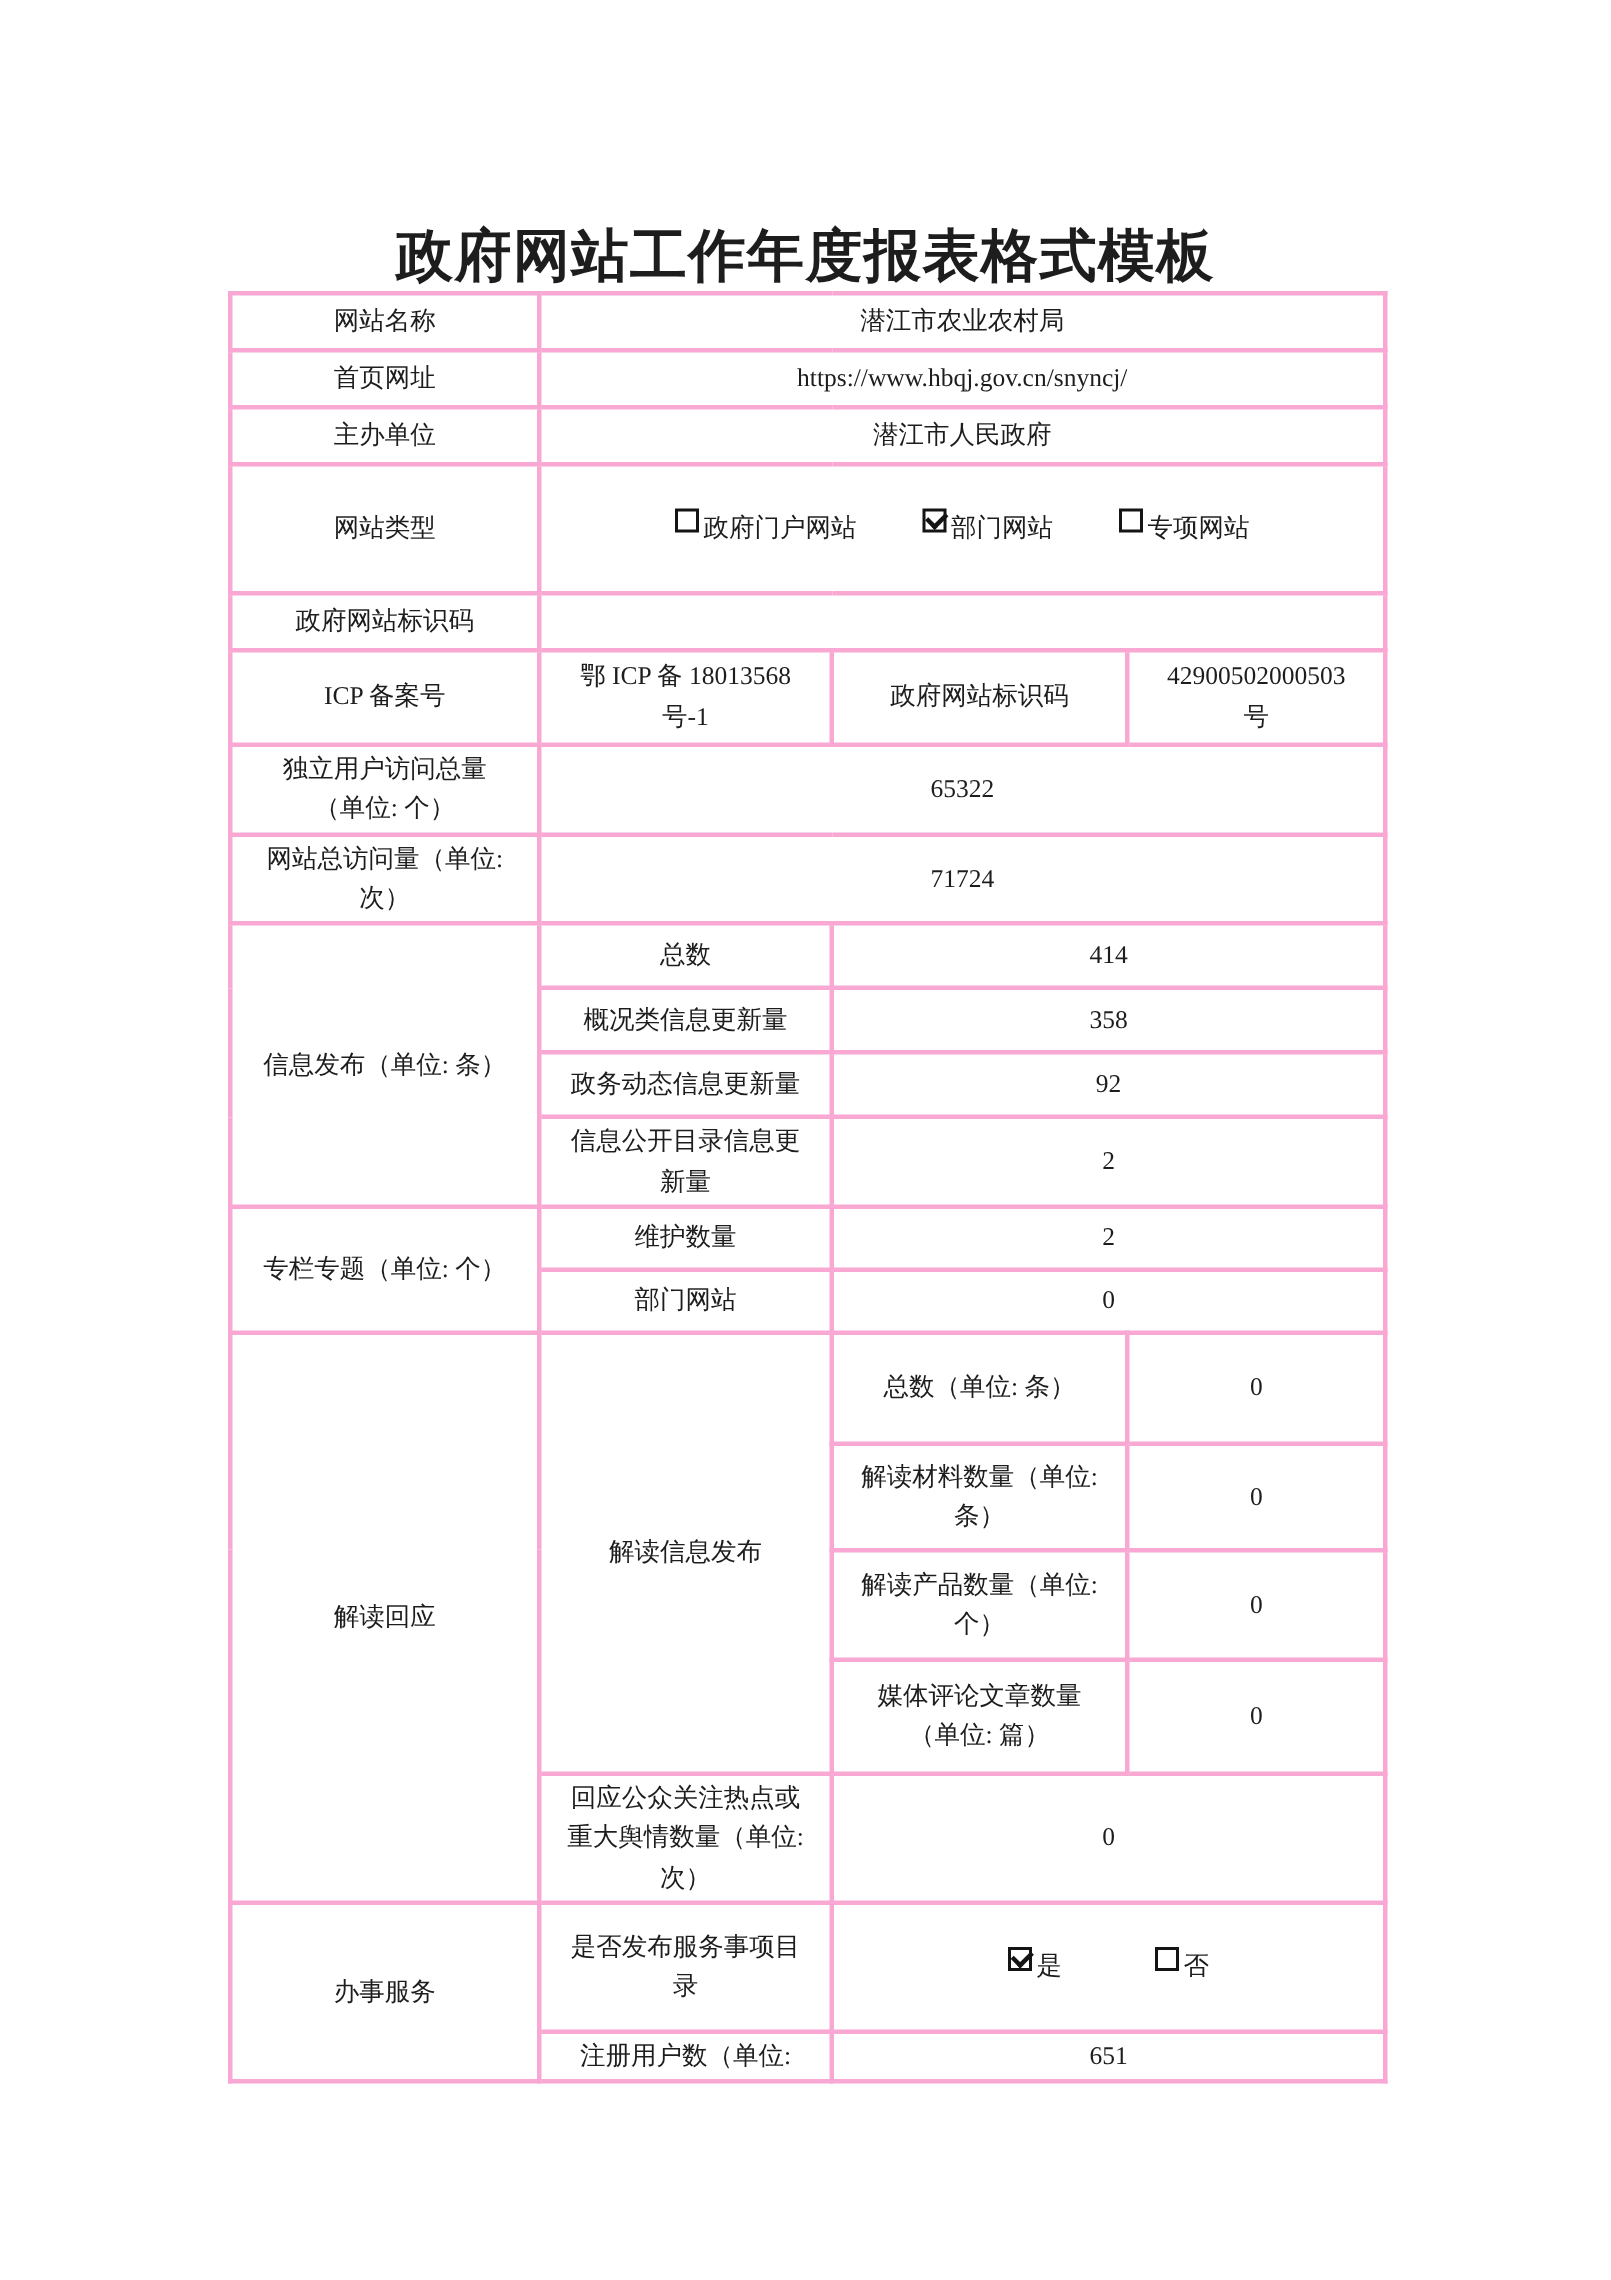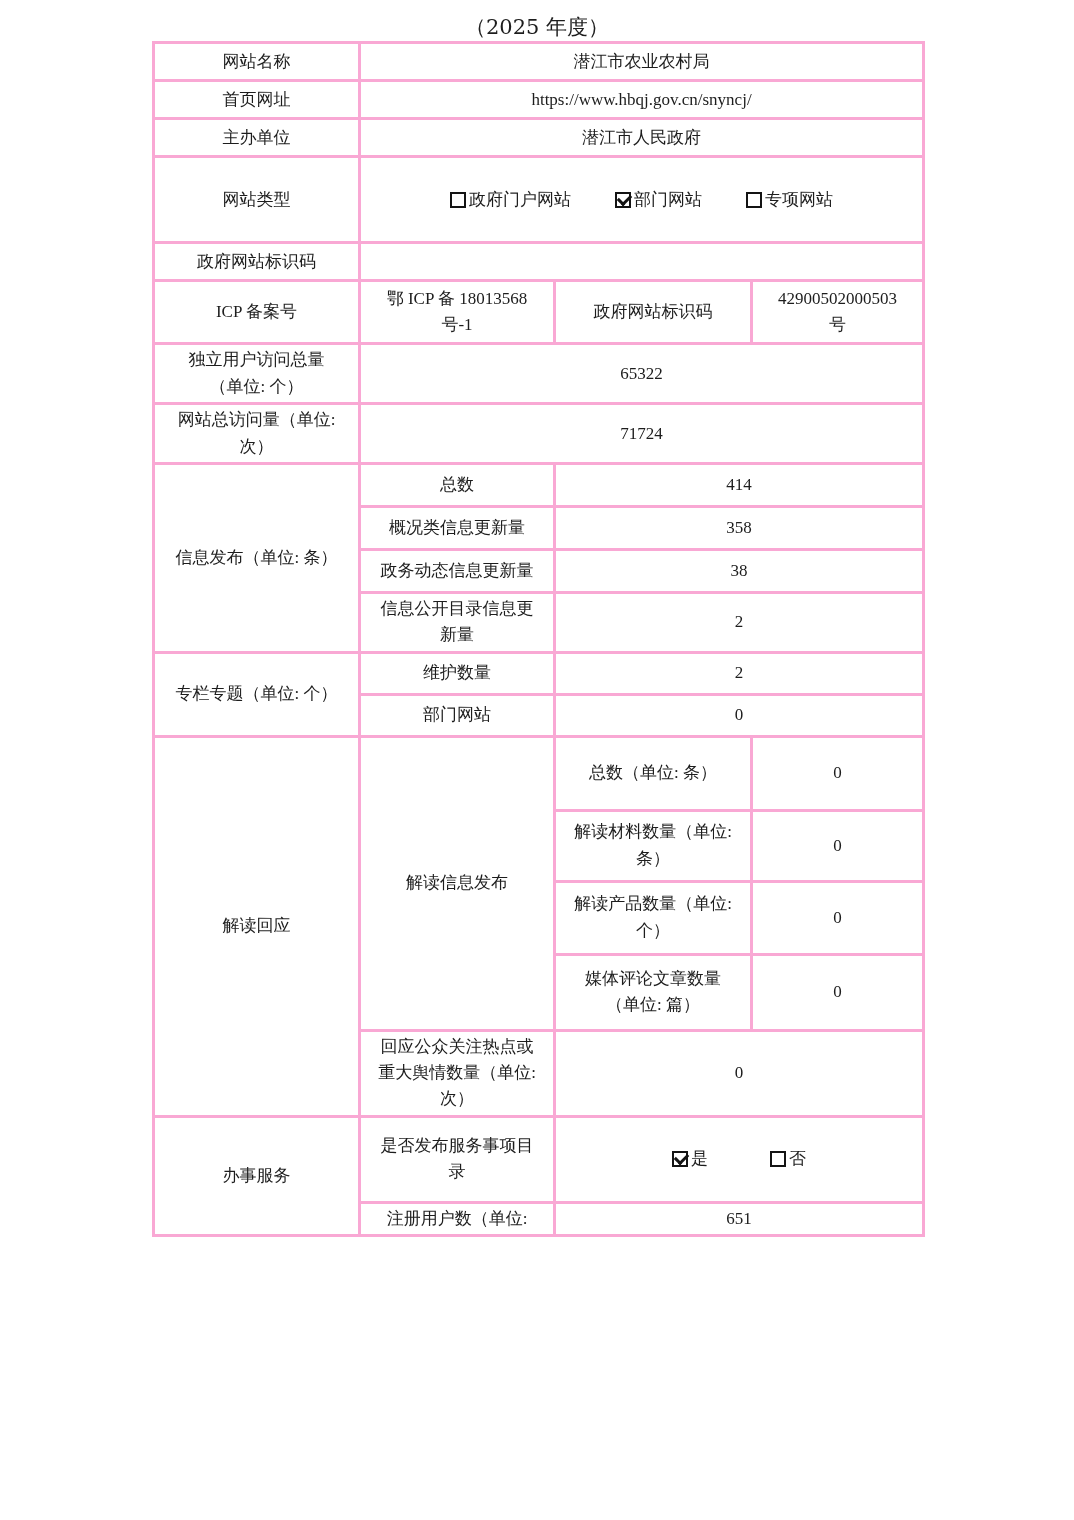--- a/index.html
+++ b/index.html
@@ -14,36 +14,36 @@
   .filing { margin:18px 0 13px 158px; font-size:24px; line-height:1.3; }
   table.report { border-collapse:collapse; table-layout:fixed; margin-left:152px; width:770px; }
   table.report td {
     border:3px solid #f9a8d4; text-align:center; vertical-align:middle;
     font-size:17px; line-height:1.55; padding:2px 6px; white-space:pre-line;
     overflow:hidden;
     font-family:Liberation Serif, serif;
   }
   .cb-row { display:flex; justify-content:center; align-items:center; gap:44px; }
   .cb-row.narrow { gap:62px; }
-  .cb-opt { display:inline-flex; align-items:center; white-space:nowrap; }
+  .cb-opt { display:inline-flex; white-space:nowrap; }
   .cb {
     display:inline-block; width:16px; height:16px; border:2px solid #141414;
     position:relative; margin-right:3px; flex:0 0 auto;
   }
   .cb.checked::after {
     content:""; position:absolute; left:1px; top:0px; width:10px; height:6px;
     border-left:3px solid #141414; border-bottom:3px solid #141414;
     transform:rotate(-45deg);
   }
 </style>
 </head>
 <body>
 
 <div>
-  <div class="subtitle">（2025 年度）</div>
+  <h1 class="title">政府网站工作年度报表格式模板</h1>
 
   <table class="report">
     <colgroup>
       <col style="width:206px">
         <col style="width:195px">
         <col style="width:197px">
         <col style="width:172px">
     </colgroup>
     <tbody>
       <tr style="height:38px">
@@ -104,21 +104,21 @@
         <td rowspan="4">信息发布（单位: 条）</td>
         <td>总数</td>
         <td colspan="2">414</td>
       </tr>
       <tr style="height:43px">
         <td>概况类信息更新量</td>
         <td colspan="2">358</td>
       </tr>
       <tr style="height:43px">
         <td>政务动态信息更新量</td>
-        <td colspan="2">38</td>
+        <td colspan="2">92</td>
       </tr>
       <tr style="height:51px">
         <td>信息公开目录信息更
 新量</td>
         <td colspan="2">2</td>
       </tr>
 
       <tr style="height:42px">
         <td rowspan="2">专栏专题（单位: 个）</td>
         <td>维护数量</td>

